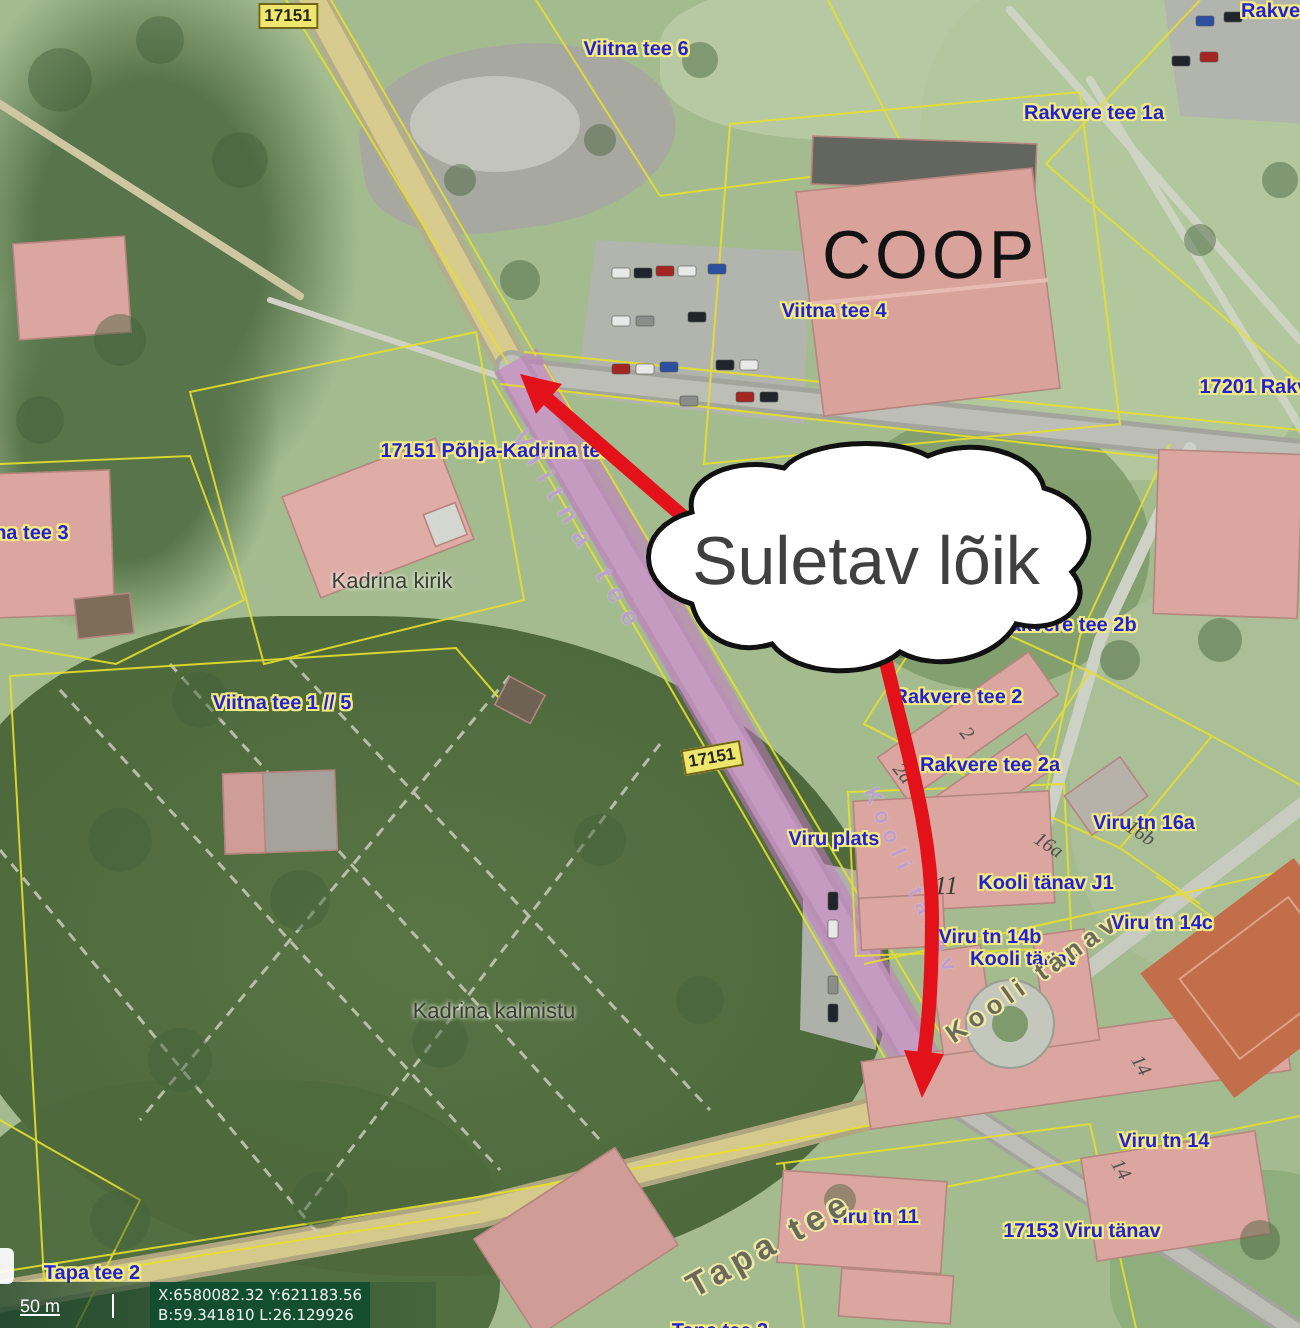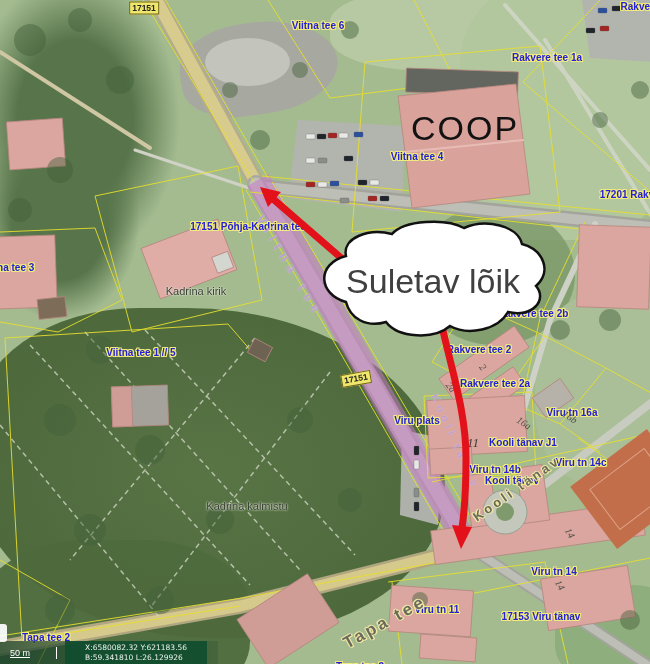--- a/index.html
+++ b/index.html
@@ -26,22 +26,22 @@
                    -1px -1px #efe8a6,1px 1px #efe8a6;}
   .coop{position:absolute;z-index:22;transform:translate(-50%,-50%);
        font:400 34px/1 "Liberation Sans",sans-serif;letter-spacing:2px;color:#121212;}
   .suletav{position:absolute;z-index:56;transform:translate(-50%,-50%);
        font:500 34px/1 "Liberation Sans",sans-serif;color:#404040;}
   .scalebar{position:absolute;left:0;top:641px;width:218px;height:23px;z-index:70;
        background:linear-gradient(90deg,rgba(23,64,42,.78),rgba(23,64,42,.2));
        display:flex;align-items:center;}
   .scale-text{color:#fff;font:400 9px "Liberation Sans",sans-serif;margin-left:10px;text-decoration:underline;}
   .scale-tick{width:1px;height:12px;background:#fff;margin-left:26px;}
-  .coords{margin-left:8px;background:rgba(16,77,47,.92);color:#edf3ed;
-       font:400 7.5px/1.3 "DejaVu Sans",sans-serif;padding:2px 20px;height:23px;
+  .coords{margin-left:18px;background:rgba(16,77,47,.92);color:#edf3ed;
+       font:400 7.5px/1.3 "DejaVu Sans",sans-serif;padding:2px 4px;height:23px;
        box-sizing:border-box;}
   .side-tab{position:absolute;left:0;top:624px;width:7px;height:18px;z-index:71;
        background:rgba(255,255,255,.92);border-radius:0 3px 3px 0;}
 </style>
 </head>
 <body>
 
 <div class="map">
 
   <div class="patch" style="left:-30px;top:-25px;width:210px;height:290px;background:radial-gradient(closest-side,#57744a 55%,rgba(87,116,74,0));border-radius:40%;"></div>
@@ -223,21 +223,21 @@
   <div class="lbl b16" style="left:473px;top:443px">11</div>
   <div class="lbl" style="left:523px;top:442px">Kooli tänav J1</div>
   <div class="lbl" style="left:495px;top:469px">Viru tn 14b</div>
   <div class="lbl" style="left:512px;top:480px">Kooli tänav</div>
   <div class="lbl" style="left:581px;top:462px">Viru tn 14c</div>
   <div class="street" style="left:440px;top:392px;transform:rotate(66deg);font-size:11px;letter-spacing:4px">Kooli tänav</div>
   <div class="street big" style="left:470px;top:512px;transform:rotate(-35deg);font-size:13px">Kooli tänav</div>
   <div class="lbl dark" style="left:247px;top:506px">Kadrina kalmistu</div>
   <div class="lbl parcel" style="left:570px;top:533px;transform:translate(-50%,-50%) rotate(60deg)">14</div>
   <div class="lbl parcel" style="left:560px;top:585px;transform:translate(-50%,-50%) rotate(60deg)">14</div>
-  <div class="lbl" style="left:554px;top:571px">Viru tn 14</div>
+  <div class="lbl" style="left:582px;top:571px">Viru tn 14</div>
   <div class="lbl" style="left:541px;top:616px">17153 Viru tänav</div>
   <div class="lbl" style="left:437px;top:609px">Viru tn 11</div>
   <div class="street big" style="left:340px;top:636px;transform:rotate(-29deg)">Tapa tee</div>
   <div class="lbl" style="left:46px;top:637px">Tapa tee 2</div>
   <div class="lbl" style="left:360px;top:666px">Tapa tee 3</div>
 
   <svg class="anno" width="650" height="664" viewBox="0 0 650 664">
     <g fill="none">
       <path d="M362,276 L272,198" stroke="#e3121a" stroke-width="7" stroke-linecap="round"></path>
       <polygon points="260,187 281,192 268,207" fill="#e3121a"></polygon>

